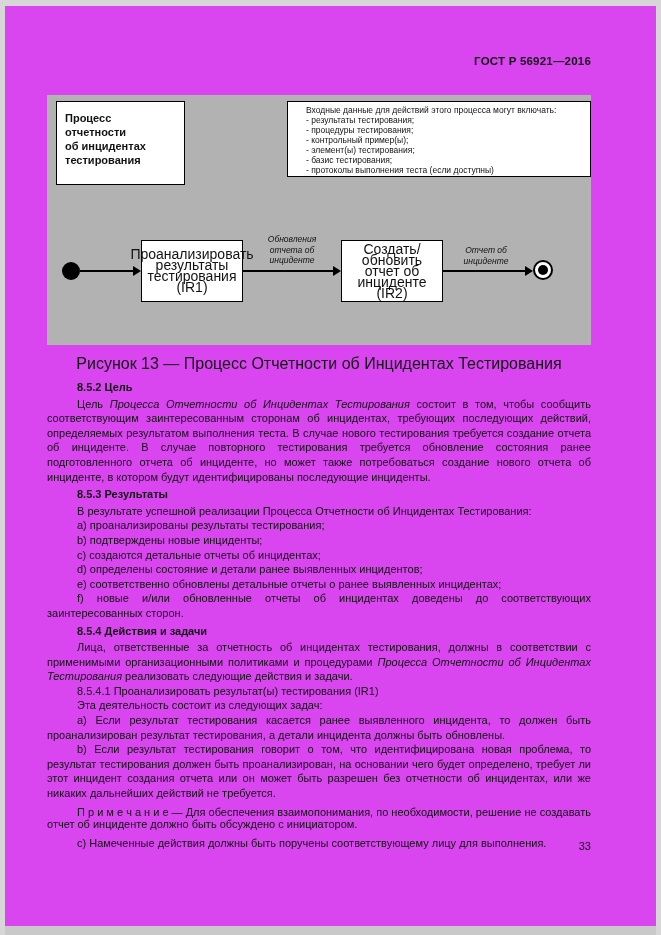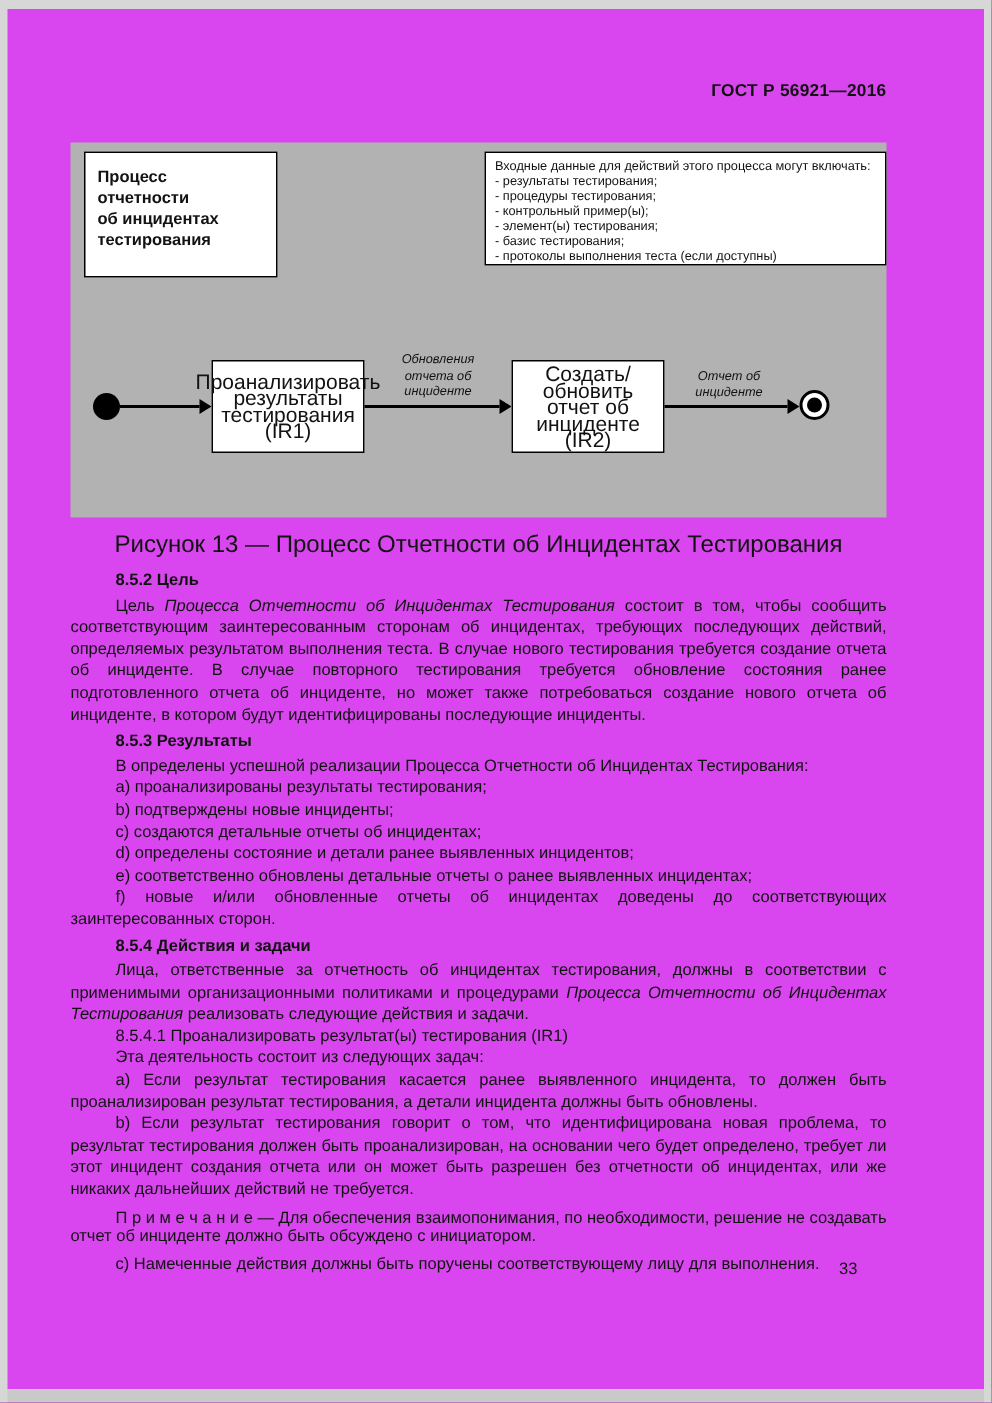--- a/index.html
+++ b/index.html
@@ -13,21 +13,21 @@
   .edge-right{right:0;top:0;bottom:0;width:5px;}
 
   .doc-number{position:absolute;top:55px;left:47px;width:544px;text-align:right;
               font-weight:bold;font-size:11.5px;letter-spacing:.2px;}
 
   
   .figure{position:absolute;left:47px;top:95px;width:544px;height:250px;background:#b2b2b2;}
   .wbox{position:absolute;background:#fff;border:1px solid #000;box-sizing:border-box;}
   .process-box{left:9px;top:6px;width:129px;height:84px;padding:9px 8px;
                font-weight:bold;font-size:11px;line-height:14px;white-space:pre-line;}
-  .inputs-box{left:276px;top:6px;width:268px;height:76px;padding:3px 6px;
+  .inputs-box{left:240px;top:6px;width:304px;height:76px;padding:3px 18px;
               font-size:8.5px;line-height:10px;}
   .activity{position:absolute;background:#fff;border:1px solid #000;box-sizing:border-box;
             display:flex;align-items:center;justify-content:center;text-align:center;
             font-size:14px;line-height:11px;white-space:pre-line;width:102px;height:62px;top:145px;}
   .act1{left:94px;}
   .act2{left:294px;}
   .flow-label{position:absolute;font-style:italic;font-size:8.5px;line-height:10.5px;
               text-align:center;white-space:pre-line;}
   .label1{left:196px;top:139px;width:98px;}
   .label2{left:394px;top:150px;width:90px;}
@@ -43,21 +43,21 @@
             display:flex;align-items:center;justify-content:center;}
   .end-inner{width:10px;height:10px;border-radius:50%;background:#000;}
 
   .caption{position:absolute;left:47px;top:355px;width:544px;text-align:center;font-size:16px;}
 
   
   .body{position:absolute;left:47px;top:377px;width:544px;font-size:11px;line-height:14.6px;text-align:justify;}
   .body p{margin:0;text-indent:30px;}
   .body p.heading{font-weight:bold;margin:3px 0 2px;text-align:left;}
   .body p.note{font-size:11px;line-height:12px;margin:5px 0 6px;}
-  .page-num{position:absolute;left:540px;top:840px;width:51px;text-align:center;font-size:11px;}
+  .page-num{position:absolute;left:540px;top:840px;width:51px;text-align:right;font-size:11px;}
 </style>
 </head>
 <body>
 
 <div class="page">
 
   <div class="edge edge-top"></div>
   <div class="edge edge-bottom"></div>
   <div class="edge edge-left"></div>
   <div class="edge edge-right"></div>
@@ -102,21 +102,21 @@
       </div>
   </div>
 
   <div class="caption">Рисунок 13 — Процесс Отчетности об Инцидентах Тестирования</div>
 
   <div class="body">
     <p class="heading">8.5.2 Цель</p>
     <p><span>Цель </span><i>Процесса Отчетности об Инцидентах Тестирования</i><span> состоит в том, чтобы сообщить соответствующим заинтересованным сторонам об инцидентах, требующих последующих действий, определяемых результатом выполнения теста. В случае нового тестирования требуется создание отчета об инциденте. В случае повторного тестирования требуется обновление состояния ранее подготовленного отчета об инциденте, но может также потребоваться создание нового отчета об инциденте, в котором будут идентифицированы последующие инциденты.</span></p>
 
     <p class="heading">8.5.3 Результаты</p>
-    <p>В определены успешной реализации Процесса Отчетности об Инцидентах Тестирования:</p>
+    <p>В результате успешной реализации Процесса Отчетности об Инцидентах Тестирования:</p>
     <p>a) проанализированы результаты тестирования;</p>
     <p>b) подтверждены новые инциденты;</p>
     <p>c) создаются детальные отчеты об инцидентах;</p>
     <p>d) определены состояние и детали ранее выявленных инцидентов;</p>
     <p>e) соответственно обновлены детальные отчеты о ранее выявленных инцидентах;</p>
     <p>f) новые и/или обновленные отчеты об инцидентах доведены до соответствующих заинтересованных сторон.</p>
 
     <p class="heading">8.5.4 Действия и задачи</p>
     <p><span>Лица, ответственные за отчетность об инцидентах тестирования, должны в соответствии с применимыми организационными политиками и процедурами </span><i>Процесса Отчетности об Инцидентах Тестирования</i><span> реализовать следующие действия и задачи.</span></p>
     <p>8.5.4.1 Проанализировать результат(ы) тестирования (IR1)</p>

